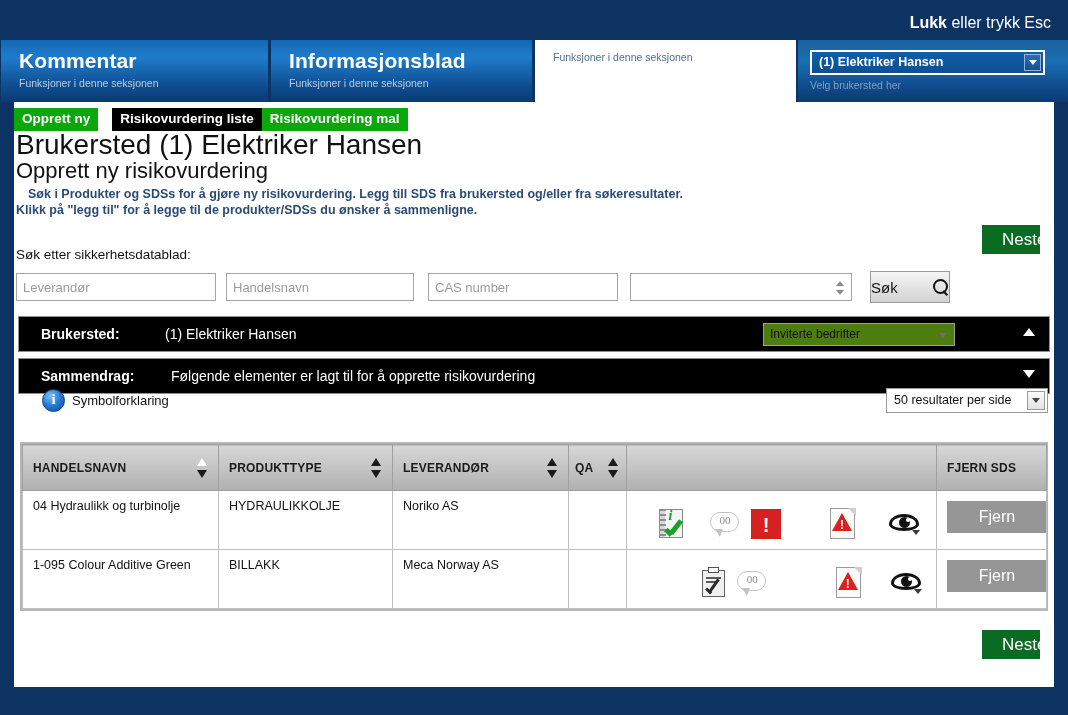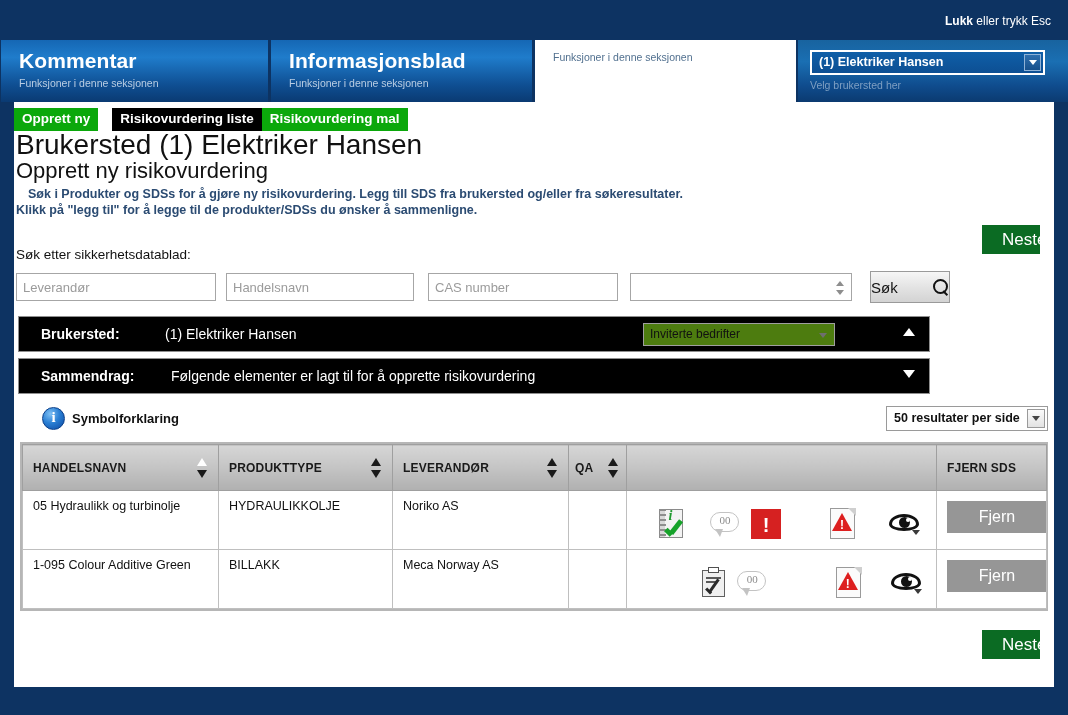--- a/index.html
+++ b/index.html
@@ -16,21 +16,21 @@
   
   .topbar {
     position: absolute;
     left: 0; top: 0; width: 1068px; height: 40px;
     background: #0d3362;
   }
   .close-hint {
     position: absolute;
     right: 17px; top: 14px;
     color: #ffffff;
-    font-size: 12px;
+    font-size: 16px;
     white-space: nowrap;
   }
   .close-hint b { font-weight: bold; }
 
   
   .tabbar {
     position: absolute;
     left: 0; top: 40px; width: 1068px; height: 62px;
     background: #0d3362;
   }
@@ -221,21 +221,21 @@
   .magnifier::after {
     content: ""; position: absolute; left: 10px; top: 11px;
     width: 6px; height: 2.4px; background: #111;
     transform: rotate(45deg); transform-origin: left center;
   }
 
   
   .blackbar {
     position: absolute;
     left: 4px;
-    width: 912px;
+    width: 1032px;
     background: #000000;
     border: 1px solid #8f8f8f;
     color: #ffffff;
   }
   .blackbar.b1 { top: 214px; height: 36px; }
   .blackbar.b2 { top: 256px; height: 36px; }
   .bb-label {
     position: absolute; left: 22px; top: 9px;
     font-size: 14px; font-weight: bold;
   }
@@ -267,22 +267,22 @@
   .inv-select .dncaret {
     position: absolute; right: 7px; top: 9px;
     width: 0; height: 0;
     border-left: 4px solid transparent;
     border-right: 4px solid transparent;
     border-top: 5px solid #6f6f6f;
   }
 
   
   .legendrow {
-    position: absolute; left: 6px; top: 302px;
-    width: 1028px; height: 34px; font-weight: bold;
+    position: absolute; left: 6px; top: 284px;
+    width: 1028px; height: 34px;
   }
   .info-icon {
     position: absolute; left: 22px; top: 3px;
     width: 23px; height: 23px;
     border-radius: 50%;
     background: radial-gradient(circle at 35% 28%, #7fc0f4 0%, #2a7fd4 45%, #0a47a0 100%);
     border: 1px solid #0b3f8a;
   }
   .info-icon::after {
     content: "i";
@@ -711,21 +711,21 @@
             <span></span>
           </th>
           <th>
             <span>FJERN SDS</span>
           </th>
         </tr>
       </thead>
       <tbody>
 
         <tr>
-          <td>05 Hydraulikk og turbinolje</td>
+          <td>04 Hydraulikk og turbinolje</td>
           <td>HYDRAULIKKOLJE</td>
           <td>Noriko AS</td>
           <td class="qa-cell">
             <span class="qa-dot"></span>
           </td>
           <td class="icon-cell">
             <div class="iconrow">
               <span class="icon-slot">
                 <span class="ico-notebook">
                   <span class="pad"></span>

